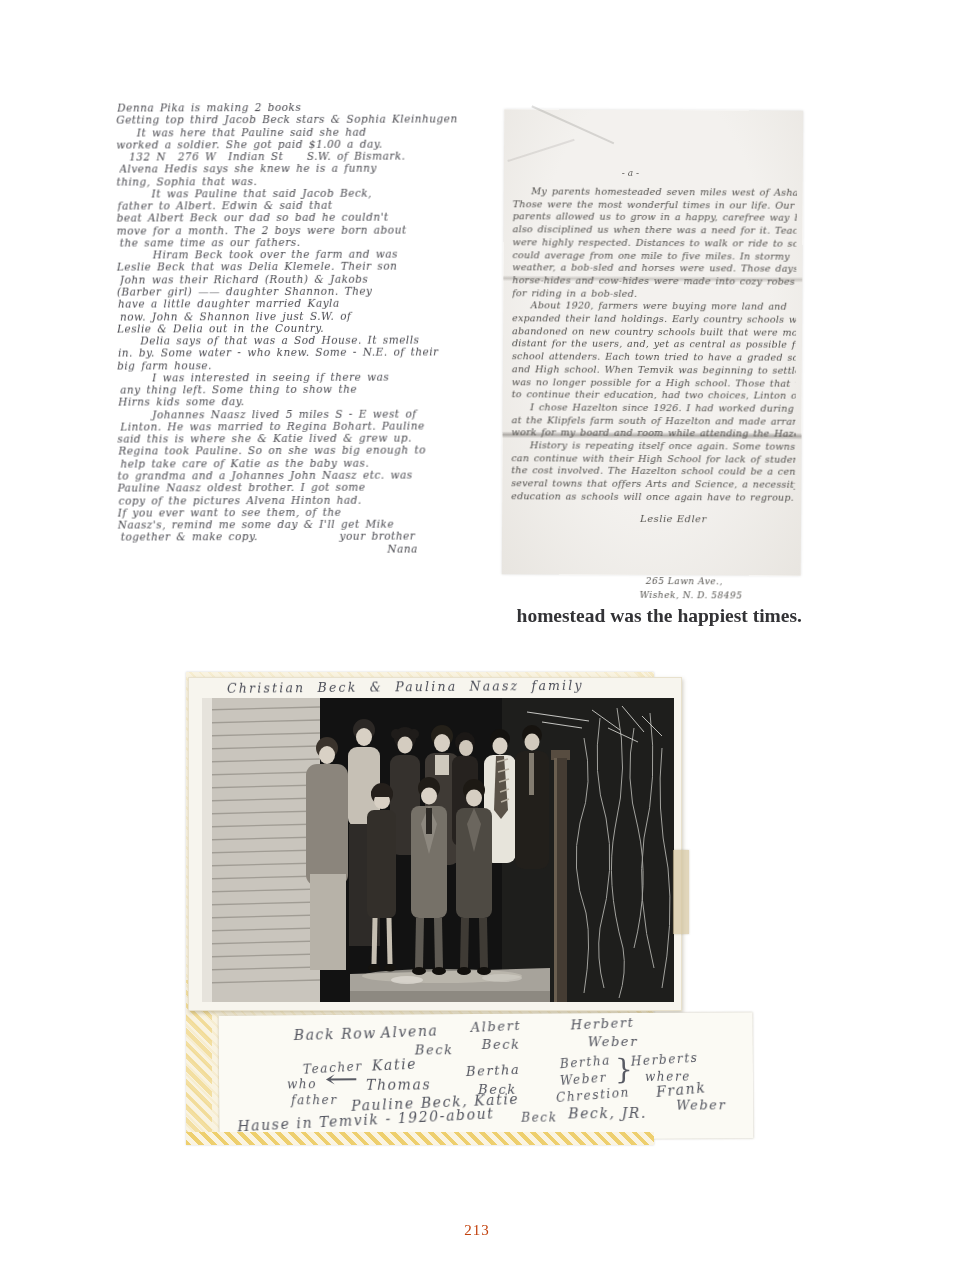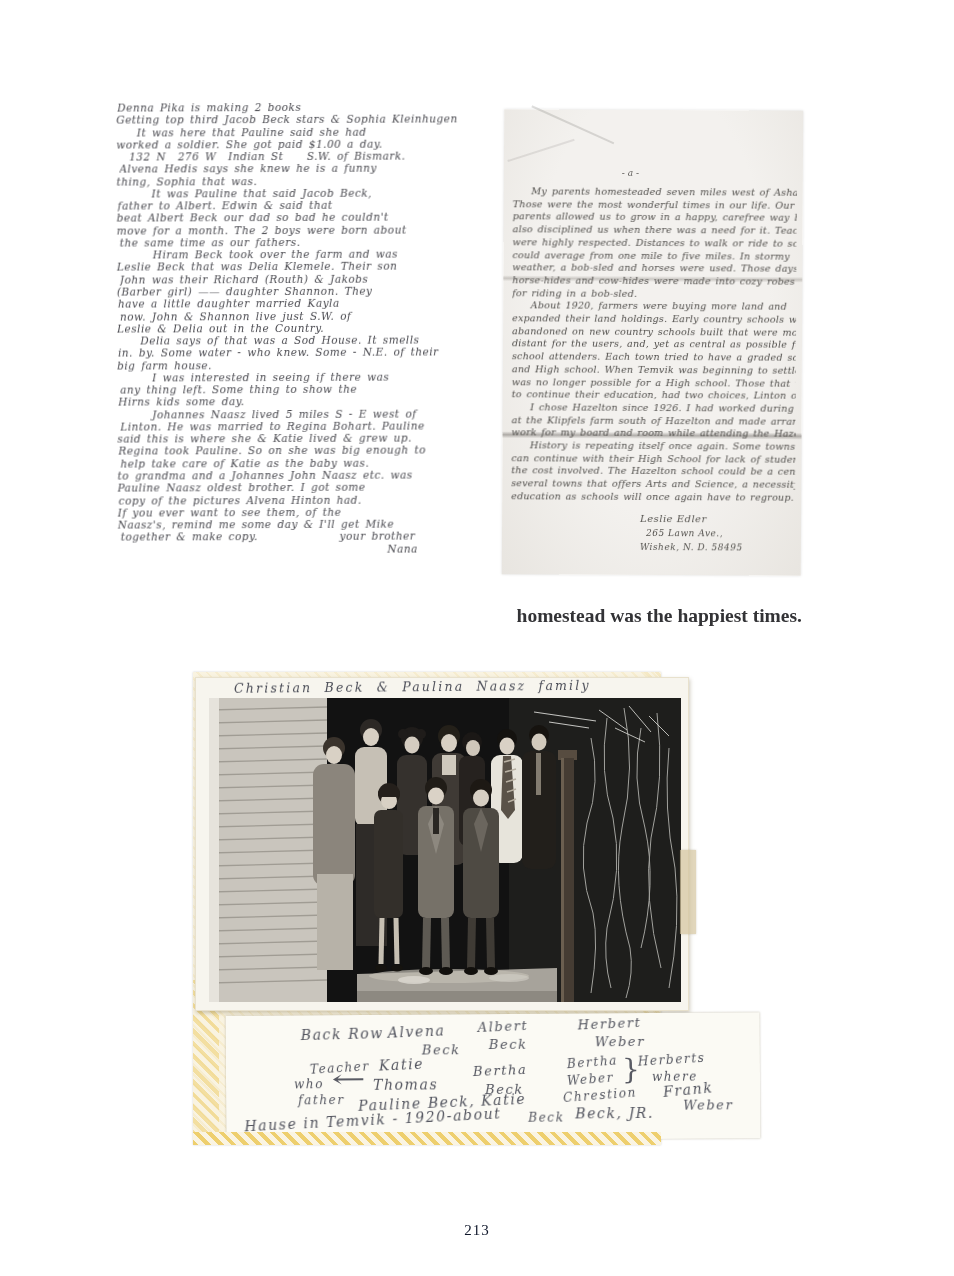--- a/index.html
+++ b/index.html
@@ -28,31 +28,31 @@
      background:linear-gradient(rgba(70,65,60,0.0),rgba(70,65,60,0.38),rgba(70,65,60,0.0));}
   .lr-mark{position:absolute;left:118px;top:58px;font-size:9px;color:#5a5855;
      font-family:"DejaVu Serif",serif;font-style:italic;}
   .lr-body{position:absolute;left:9px;top:76px;width:284px;}
   .lr-body .hr{white-space:pre;font-family:"DejaVu Serif",serif;font-style:italic;
      font-size:9.6px;line-height:12.7px;color:#504e4b;letter-spacing:0.2px;word-spacing:1.4px;
      filter:blur(0.3px);overflow:hidden;}
   .lr-sign{position:absolute;left:138px;top:402px;width:160px;}
   .lr-sign .hs{white-space:pre;font-family:"DejaVu Serif",serif;font-style:italic;
      font-size:10px;line-height:14px;color:#55534f;letter-spacing:0.5px;filter:blur(0.3px);}
-  .lr-sign .hs:nth-child(2){margin-left:6px;font-size:9px;}
+  .lr-sign .hs:nth-child(2){margin-left:6px;font-size:9px;margin-top:48px;}
   .lr-sign .hs:nth-child(3){margin-left:0;font-size:9px;}
 
   
   .caption{position:absolute;left:157px;top:602px;width:645px;color:#333336;
      font-family:"Liberation Serif",serif;font-weight:bold;font-size:19.5px;line-height:27.5px;}
   .caption .c1{text-align:justify;text-align-last:justify;}
   .caption .c2{text-align:right;}
 
   
-  .album{position:absolute;left:193px;top:672px;width:468px;height:473px;
+  .album{position:absolute;left:186px;top:672px;width:468px;height:473px;
      background-color:#f9f3e1;
      background-image:repeating-linear-gradient(45deg,rgba(233,203,115,0.16) 0 2px,rgba(255,255,255,0) 2px 7px);
      box-shadow:0 0 2px rgba(0,0,0,0.18);}
   .album-bottom{position:absolute;left:0;right:0;bottom:0;height:13px;
      background:repeating-linear-gradient(45deg,#eecf6e 0 4px,#faf4e2 4px 9px);}
   .album-left{position:absolute;left:0;bottom:10px;width:26px;height:155px;
      background:repeating-linear-gradient(45deg,rgba(238,206,108,0.55) 0 4px,rgba(250,244,226,0.05) 4px 9px);}
   .album-right{position:absolute;right:0;top:0;width:20px;height:100%;
      background:repeating-linear-gradient(45deg,rgba(233,203,115,0.25) 0 3px,rgba(255,255,255,0) 3px 8px);}
 
@@ -67,21 +67,21 @@
 
   .label-card{position:absolute;left:33px;top:342px;width:534px;height:126px;background:#fbfaf4;
      box-shadow:0 0 2px rgba(110,100,70,0.45);transform:rotate(-0.4deg);}
   .lb{position:absolute;font-family:"DejaVu Serif",serif;font-style:italic;font-size:13px;
      color:#53555f;letter-spacing:1.6px;white-space:pre;filter:blur(0.2px);}
   .lb.small{font-size:12px;}
   .lb.glyph{font-style:normal;filter:none;color:#595b64;}
 
   
   .pagenum{position:absolute;left:0;right:0;top:1222px;text-align:center;
-     font-family:"Liberation Serif",serif;font-size:15px;color:#0f172a;letter-spacing:1px;}
+     font-family:"Liberation Serif",serif;font-size:15px;color:#c2410c;letter-spacing:1px;}
 </style>
 </head>
 <body>
 
 <div id="page">
 
   <div class="letter-left">
       <div class="hl">Denna Pika is making 2 books                                1-13-90</div>
       <div class="hl">Getting top third Jacob Beck stars &amp; Sophia Kleinhugen</div>
       <div class="hl">   It was here that Pauline said she had</div>

